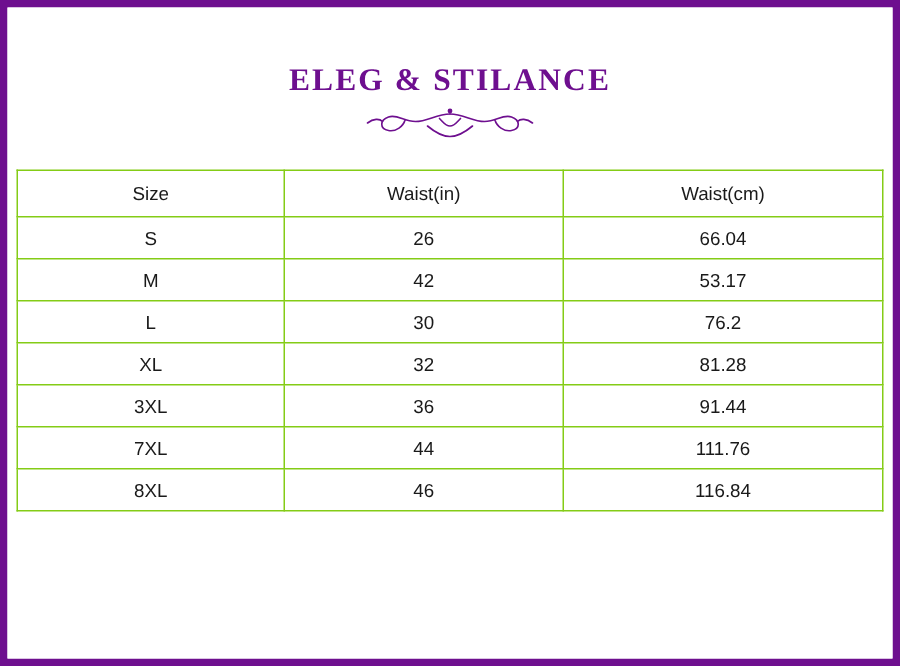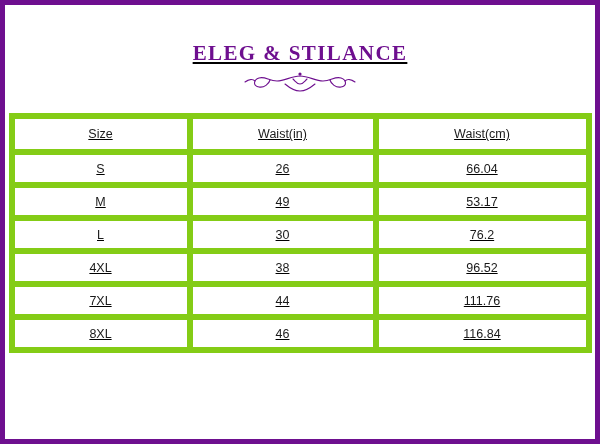--- a/index.html
+++ b/index.html
@@ -18,21 +18,20 @@
     width: 600px;
     height: 444px;
     box-sizing: border-box;
     border: 5px solid #6e0f8f;
     background: #ffffff;
   }
   .inner {
     position: absolute;
     left: 0; top: 0; right: 0; bottom: 0;
     background: #ffffff;
-    text-decoration: underline;
   }
   .brand-area {
     height: 108px;
     display: flex;
     flex-direction: column;
     align-items: center;
     justify-content: center;
     padding-top: 18px;
     box-sizing: border-box;
   }
@@ -48,21 +47,21 @@
     line-height: 0;
   }
   table.size-table {
     border-collapse: collapse;
     width: 577px;
     margin: 0 auto;
     table-layout: fixed;
   }
   table.size-table td,
   table.size-table th {
-    border: 6px solid #84cc16;
+    border: 1px solid #84cc16;
     text-align: center;
     font-size: 12.5px;
     color: #1a1a1a;
     font-family: "Liberation Sans", sans-serif;
     font-weight: normal;
     height: 27px;
     padding: 0;
   }
   table.size-table thead th {
     height: 30px;
@@ -109,32 +108,37 @@
         </tr>
       </thead>
       <tbody>
         <tr>
           <td>S</td>
           <td>26</td>
           <td>66.04</td>
         </tr>
         <tr>
           <td>M</td>
-          <td>49</td>
+          <td>42</td>
           <td>53.17</td>
         </tr>
         <tr>
           <td>L</td>
           <td>30</td>
           <td>76.2</td>
         </tr>
         <tr>
-          <td>4XL</td>
-          <td>38</td>
-          <td>96.52</td>
+          <td>XL</td>
+          <td>32</td>
+          <td>81.28</td>
+        </tr>
+        <tr>
+          <td>3XL</td>
+          <td>36</td>
+          <td>91.44</td>
         </tr>
         <tr>
           <td>7XL</td>
           <td>44</td>
           <td>111.76</td>
         </tr>
         <tr>
           <td>8XL</td>
           <td>46</td>
           <td>116.84</td>

